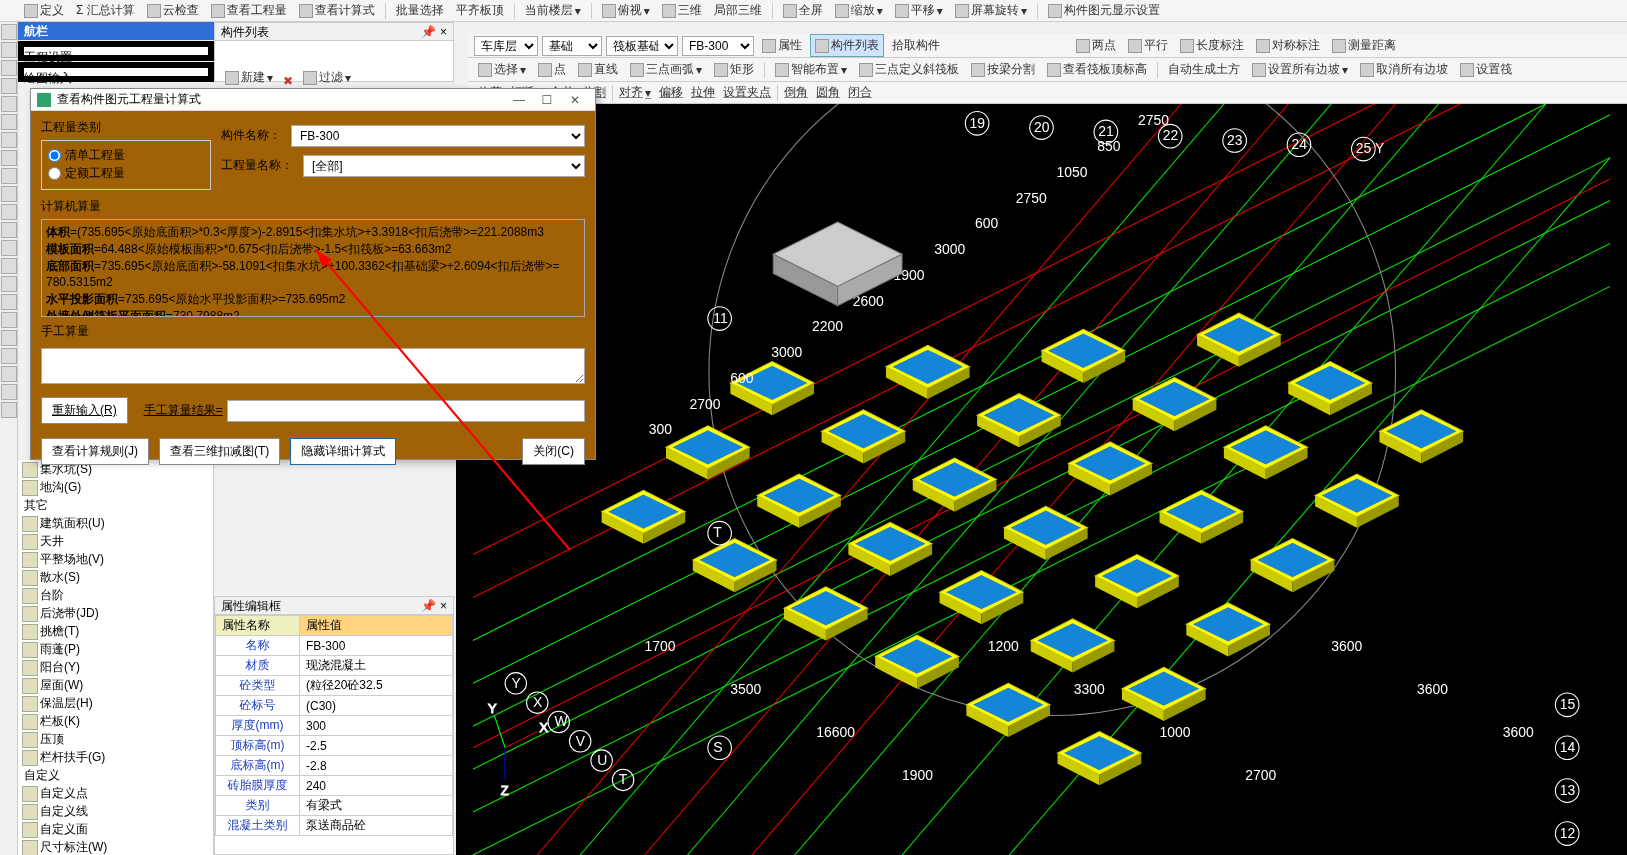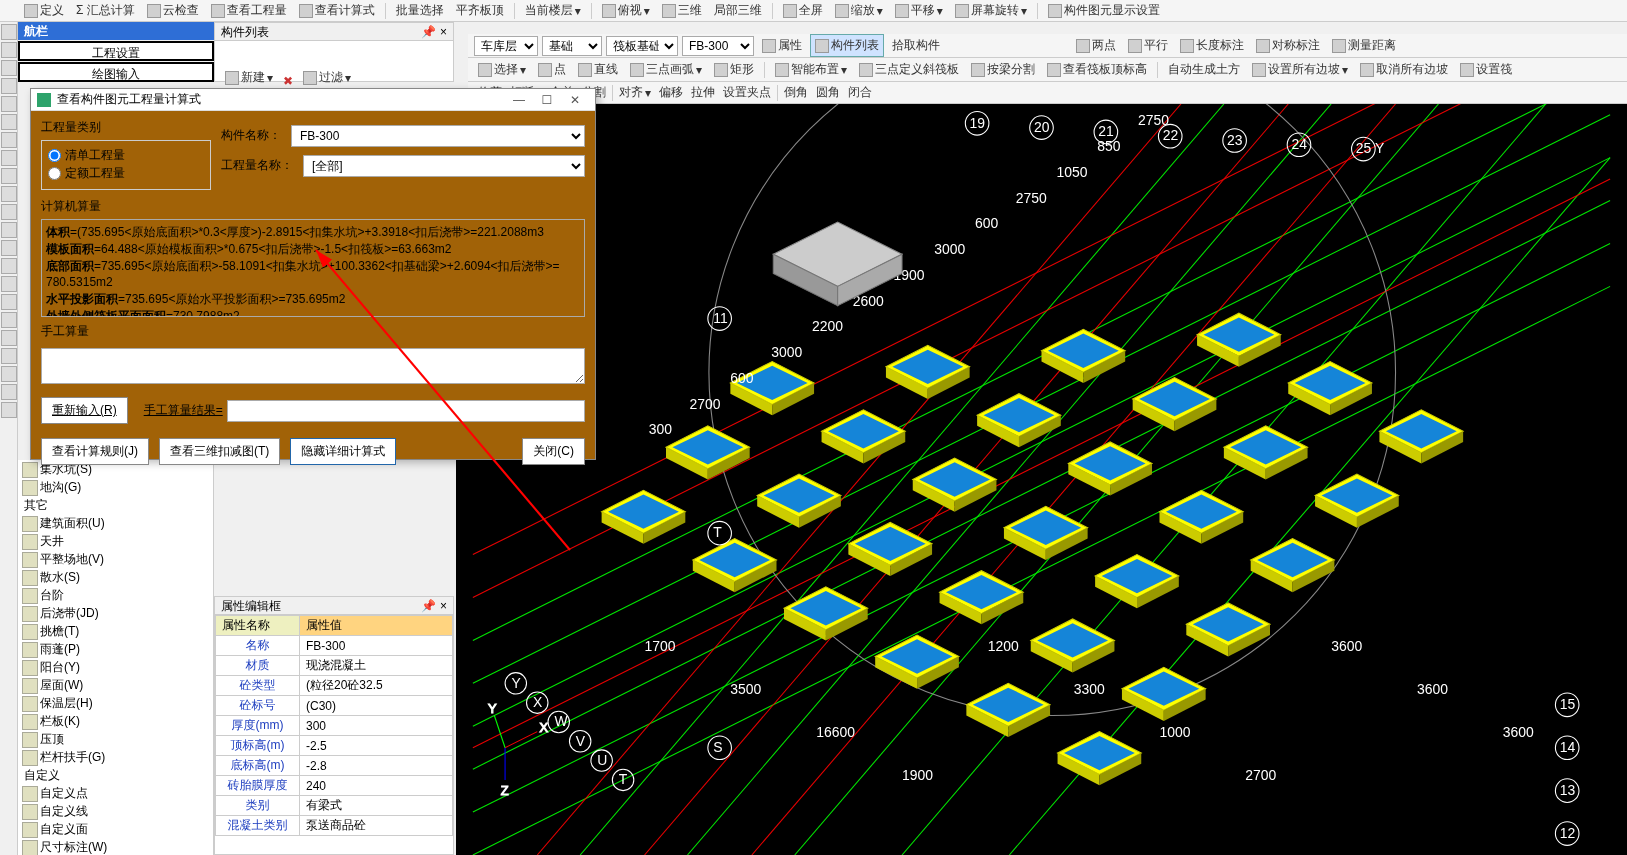--- a/index.html
+++ b/index.html
@@ -2,34 +2,34 @@
 <html><head>
 <meta charset="utf-8">
 <style>
 * { box-sizing: border-box; margin: 0; padding: 0; font-family: "Microsoft YaHei", Arial, sans-serif; font-size: 12px; }
 body { background: #f0f0f0; overflow: hidden; width: 1627px; height: 855px; position: relative; }
 
 
 .top-toolbar { height: 22px; background: #f5f5f5; border-bottom: 1px solid #ccc; display: flex; align-items: center; padding: 0 20px; gap: 4px; overflow: hidden; white-space: nowrap; }
 .toolbar-row2 { position: absolute; top: 34px; left: 468px; right: 0; height: 24px; background: #f5f5f5; border-bottom: 1px solid #ccc; display: flex; align-items: center; gap: 4px; padding: 0 6px; white-space: nowrap; }
 .toolbar-row3 { position: absolute; top: 58px; left: 468px; right: 0; height: 24px; background: #f5f5f5; border-bottom: 1px solid #ccc; display: flex; align-items: center; gap: 4px; padding: 0 6px; white-space: nowrap; }
-.toolbar-row4 { position: absolute; top: 82px; left: 468px; right: 0; height: 22px; background: #f5f5f5; border-bottom: 1px solid #ccc; display: flex; align-items: center; padding: 0 6px; white-space: nowrap; color: #888; }
+.toolbar-row4 { position: absolute; top: 82px; left: 468px; right: 0; height: 22px; background: #f5f5f5; border-bottom: 1px solid #ccc; display: flex; align-items: center; padding: 0 6px; white-space: nowrap; color: #888; text-decoration: underline; }
 .tb-btn { display: inline-flex; align-items: center; gap: 2px; padding: 2px 4px; color: #333; cursor: pointer; }
 .tb-btn .ico { width: 14px; height: 14px; background: #d0d0d0; border: 1px solid #999; display: inline-block; }
 .tb-sep { width: 1px; height: 16px; background: #ccc; margin: 0 2px; }
 .tb-select { height: 20px; border: 1px solid #aaa; background: #fff; font-size: 12px; padding: 0 2px; }
 
 
 .icon-rail { position: absolute; top: 22px; left: 0; width: 18px; bottom: 0; background: #f0f0f0; border-right: 1px solid #ccc; display: flex; flex-direction: column; gap: 2px; padding-top: 2px; }
 .icon-rail .rail-icon { width: 16px; height: 16px; margin: 0 auto; background: #ddd; border: 1px solid #aaa; }
 
 
 .nav-panel { position: absolute; top: 22px; left: 18px; width: 196px; height: 50px; }
 .panel-title { background: #2e6ed6; color: #fff; height: 18px; line-height: 18px; padding: 0 6px; font-weight: bold; }
-.nav-item { background: #fff; border: 2px solid #000000; height: 20px; line-height: 20px; text-align: center; margin-top: 1px; }
+.nav-item { background: #fff; border: 6px solid #000000; height: 20px; line-height: 20px; text-align: left; margin-top: 1px; }
 
 
 .comp-panel { position: absolute; top: 22px; left: 214px; width: 240px; height: 60px; background: #fff; border: 1px solid #ccc; }
 .comp-panel .hd { background: #f0f0f0; border-bottom: 1px solid #ccc; height: 18px; line-height: 18px; padding: 0 6px; display: flex; justify-content: space-between; }
 .comp-panel .bar { display: flex; align-items: flex-end; gap: 6px; padding: 2px 6px; border-bottom: 1px solid #eee; margin-top: 24px; }
 .comp-panel .search { display: flex; padding: 2px 6px; gap: 20px; }
 .comp-panel input { flex: 1; border: 1px solid #aaa; height: 20px; padding: 0 4px; }
 .comp-panel .go { width: 22px; height: 20px; border: 1px solid #aaa; background: #fff; text-align: center; line-height: 18px; }
 
 

